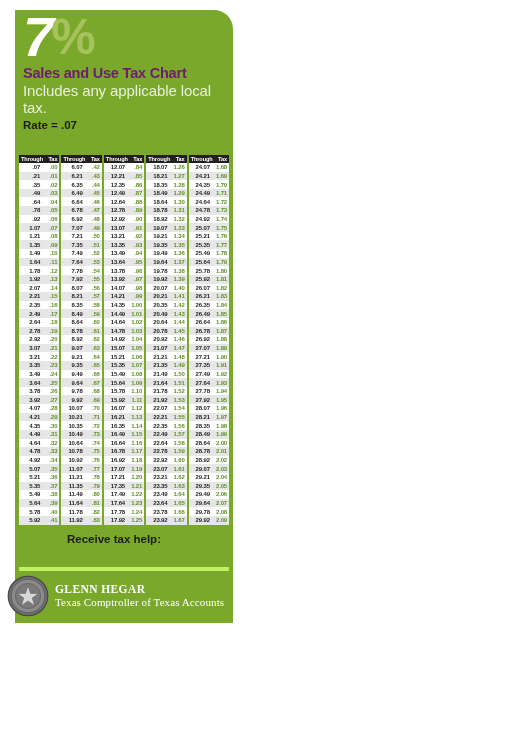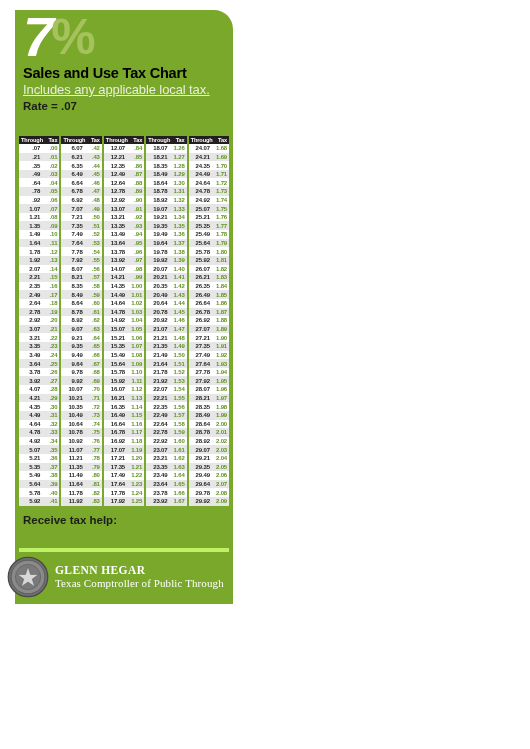--- a/index.html
+++ b/index.html
@@ -44,30 +44,29 @@
     font-family: "Liberation Sans", sans-serif;
     font-weight: bold;
     font-size: 50px;
     color: #a6c25c;
     letter-spacing: -2px;
     vertical-align: top;
   }
   .title {
     font-size: 14.5px;
     font-weight: bold;
-    color: #000000;
+    color: #701a75;
     padding-top: 9px;
     letter-spacing: -0.2px;
   }
   .subtitle {
-    font-size: 13px;
+    font-size: 15px;
     color: #e9efda;
     padding-top: 1px;
     letter-spacing: -0.1px;
-    text-decoration: underline;
   }
   .rate {
     font-size: 11.5px;
     font-weight: bold;
     color: #1d1d1b;
     padding-top: 3px;
     padding-bottom: 24px;
   }
   
   .grid {
@@ -113,20 +112,21 @@
     text-align: right;
     padding-right: 2px;
     color: #5f9222;
   }
   
   .help {
     font-size: 11.5px;
     font-weight: bold;
     color: #1d1d1b;
     padding: 8px 0 0 8px;
+    margin-left: 44px;
   }
   .help-spacer { height: 22px; }
   .footer {
     display: flex;
     align-items: center;
     border-top: 4px solid #bef264;
     margin: 0 4px 0 4px;
     padding: 4px 0 6px 0;
     min-height: 40px;
   }
@@ -1047,18 +1047,18 @@
       <span class="seal">
         <svg viewBox="0 0 100 100" width="42" height="42">
           <circle cx="50" cy="50" r="47" fill="#6e6e6e" stroke="#4a4a4a" stroke-width="3"></circle>
           <circle cx="50" cy="50" r="40" fill="#8a8a8a" stroke="#585858" stroke-width="2"></circle>
           <circle cx="50" cy="50" r="30" fill="#7a7a7a" stroke="#5a5a5a" stroke-width="1.5"></circle>
           <polygon points="50,26 56,44 75,44 60,55 66,73 50,62 34,73 40,55 25,44 44,44" fill="#d8d8d8" stroke="#4a4a4a" stroke-width="1"></polygon>
         </svg>
       </span>
       <span class="footer-text">
         <div class="comptroller-name">GLENN HEGAR</div>
-        <div class="comptroller-role">Texas Comptroller of Public Through</div>
+        <div class="comptroller-role">Texas Comptroller of Texas Accounts</div>
       </span>
     </div>
 
   </div>
 </div>
 
 </body></html>

